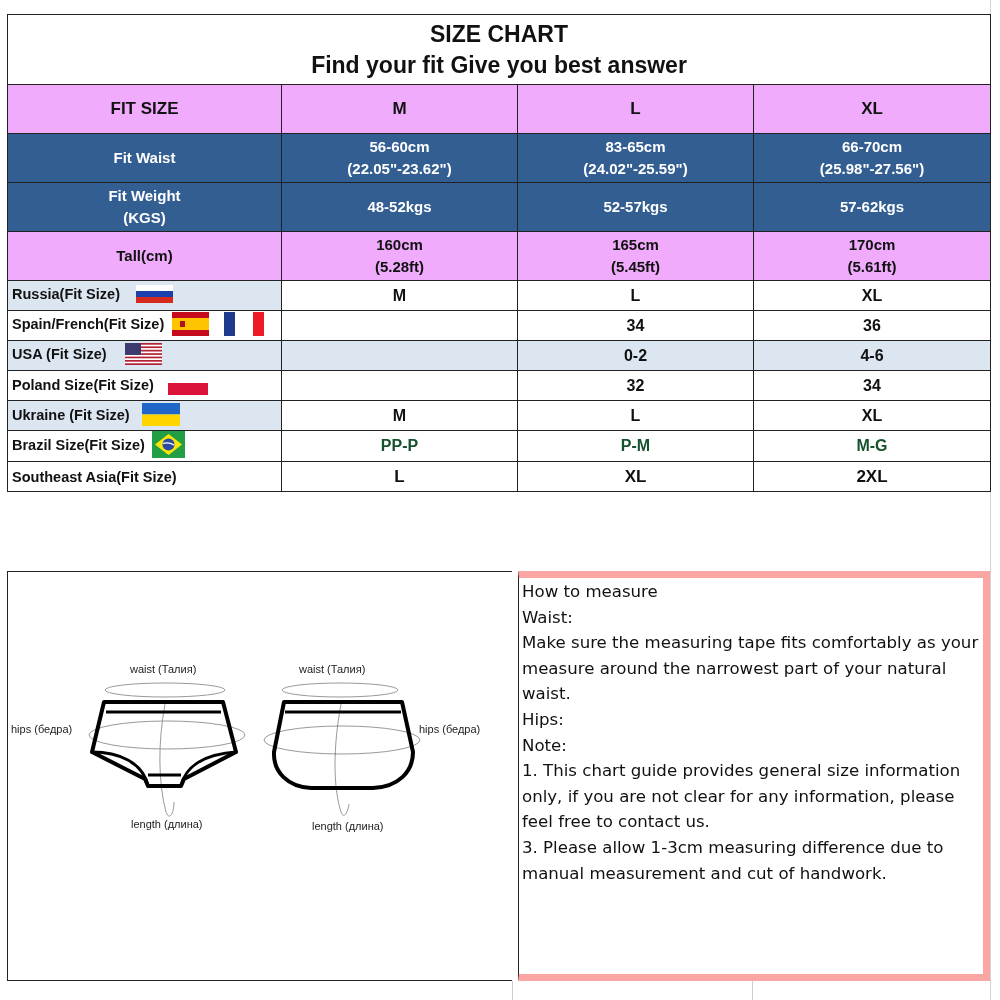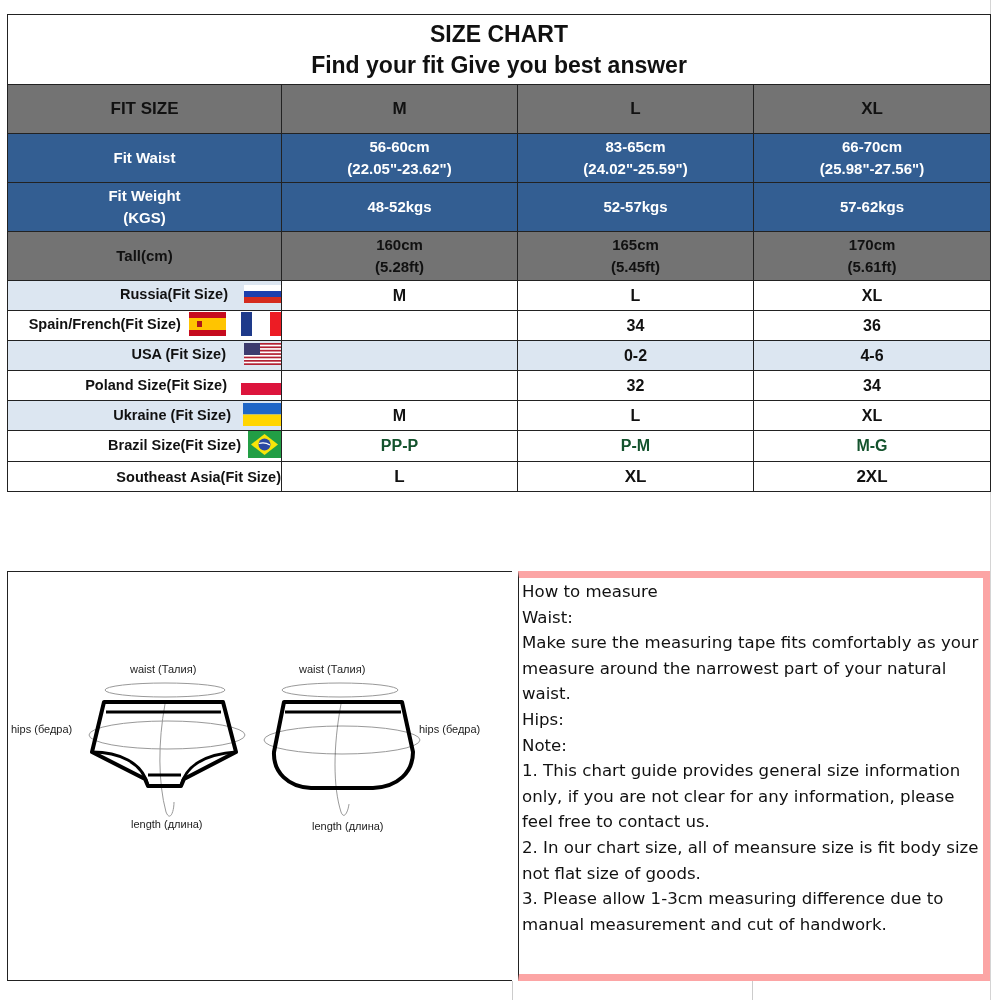--- a/index.html
+++ b/index.html
@@ -9,24 +9,24 @@
   .sheet { position: absolute; left: 7px; top: 14px; width: 983px; }
   .gridline-right { position: absolute; left: 990px; top: 0; width: 1px; height: 1000px; background: #d4d4d4; }
 
   table.chart { border-collapse: collapse; width: 983px; table-layout: fixed; padding-left: 9px; }
   table.chart td { border: 1px solid #222; text-align: center; vertical-align: middle; font-weight: bold; }
 
   .title-cell { height: 70px; font-size: 23px; line-height: 31px; }
   .head-cell { height: 49px; font-size: 17px; }
   .metric-cell { height: 49px; font-size: 15px; line-height: 22px; }
   .blue td { background: #335e92; color: #ffffff; }
-  .white td { background: #737373; color: #111; }
+  .white td { background: #f0abfc; color: #111; }
 
   .country td { height: 30px; font-size: 16px; }
-  .country td.label { text-align: right; padding-left: 4px; font-size: 14.5px; white-space: nowrap; }
+  .country td.label { text-align: left; padding-left: 4px; font-size: 14.5px; white-space: nowrap; }
   .shade td { background: #dce6f1; }
   .country td.val { font-size: 16px; }
   .red { color: #14532d; }
 
   .flag { display: inline-block; vertical-align: middle; margin-left: 8px; position: relative; }
 
   .bottom { position: absolute; left: 7px; top: 571px; width: 983px; height: 410px; }
   .illus { position: absolute; left: 0; top: 0; width: 505px; height: 410px; border: 1px solid #222; border-right: none; }
   .howto { position: absolute; left: 511px; top: 0; width: 472px; height: 410px; border: 7px solid #fca5a5; border-left: 1px solid #222; padding: 1px 3px; font-family: "DejaVu Sans", sans-serif; font-size: 16.6px; line-height: 25.6px; font-weight: normal; color: #111; }
   .howto p { margin: 0; }
@@ -253,21 +253,20 @@
     <span class="illus-label" style="left:304px;top:248px;">length (длина)</span>
   </div>
 
   <div class="howto">
     <p>How to measure</p>
     <p>Waist:</p>
     <p>Make sure the measuring tape fits comfortably as your measure around the narrowest part of your natural waist.</p>
     <p>Hips:</p>
     <p>Note:</p>
     <p>1. This chart guide provides general size information only, if you are not clear for any information, please feel free to contact us.</p>
-    <p>2. In our chart size, all of meansure size is fit body size not flat size of goods.</p>
     <p>3. Please allow 1-3cm measuring difference due to manual measurement and cut of handwork.</p>
   </div>
 </div>
 
 <div class="below-row">
   <div class="c1"></div>
   <div class="c2"></div>
 </div>
 
 </body></html>

